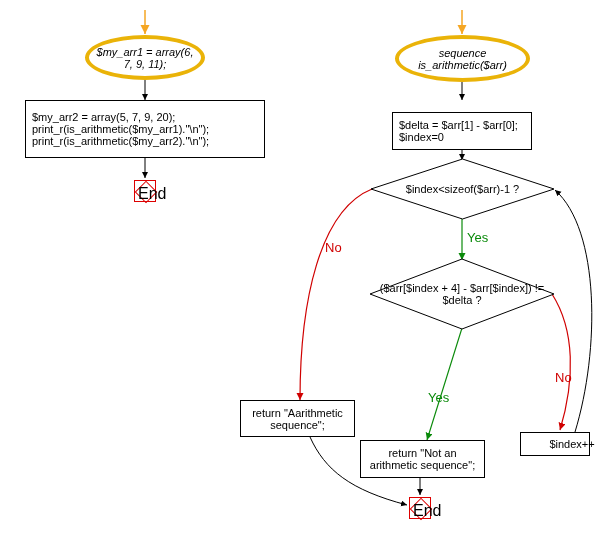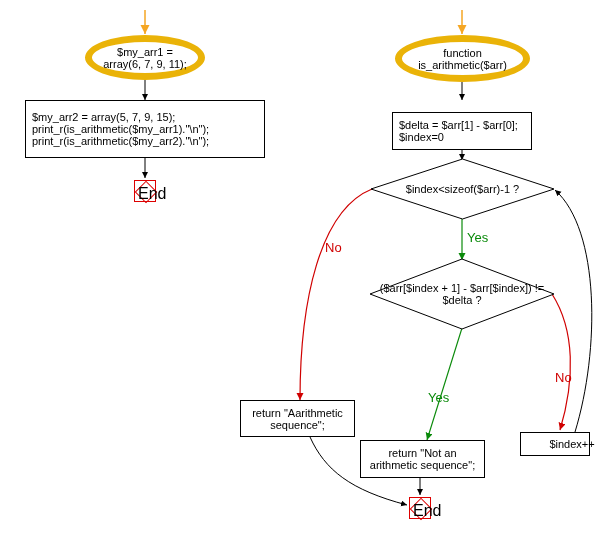--- a/index.html
+++ b/index.html
@@ -11,28 +11,29 @@
     font-family: Arial, sans-serif;
     font-size: 11px;
     position: relative;
   }
   .node {
     position: absolute;
     box-sizing: border-box;
   }
   
   .ellipse {
-    border: 7px solid #eab308;
+    border: 4px solid #eab308;
     border-radius: 50%;
     display: flex;
     align-items: center;
     justify-content: center;
     text-align: center;
     padding: 2px 6px;
     background: #fff;
+    font-style: italic;
   }
   
   .rect {
     border: 1px solid #000;
     background: #fff;
     display: flex;
     align-items: center;
     justify-content: center;
     text-align: center;
     padding: 3px 6px;
@@ -145,33 +146,33 @@
   <path d="M 310 437 C 325 470, 350 490, 407 505" fill="none" stroke="#000" stroke-width="1" marker-end="url(#arr-black)"></path>
 
   <line x1="420" y1="478" x2="420" y2="495" stroke="#000" stroke-width="1" marker-end="url(#arr-black)"></line>
 </svg>
 
 <div class="node ellipse" style="left:85px; top:35px; width:120px; height:45px;">
   <span>$my_arr1 = array(6, 7, 9, 11);</span>
 </div>
 
 <div class="node rect left" style="left:25px; top:100px; width:240px; height:58px; white-space:pre-line;">
-  <span>$my_arr2 = array(5, 7, 9, 15);
+  <span>$my_arr2 = array(5, 7, 9, 20);
 print_r(is_arithmetic($my_arr1)."\n");
 print_r(is_arithmetic($my_arr2)."\n");</span>
 </div>
 
 <div class="end-sym" style="left:134px; top:180px;">
   <div class="outer-square"></div>
   <div class="inner-square"></div>
 </div>
 <div class="end-label" style="left:138px; top:185px;">End</div>
 
 <div class="node ellipse" style="left:395px; top:35px; width:135px; height:47px;">
-  <span>function is_arithmetic($arr)</span>
+  <span>sequence is_arithmetic($arr)</span>
 </div>
 
 <div class="node rect left" style="left:392px; top:100px; width:140px; height:38px; white-space:pre-line;margin-top:12px;">
   <span>$delta = $arr[1] - $arr[0];
 $index=0</span>
 </div>
 
 <div class="diamond" style="left:370px; top:158px; width:185px; height:62px;">
   <svg width="185" height="62">
     <polygon points="92.5,1 184,31 92.5,61 1,31" fill="#fff" stroke="#000"></polygon>
@@ -179,21 +180,21 @@
   <div class="dtext">
     <span>$index&lt;sizeof($arr)-1 ?</span>
   </div>
 </div>
 
 <div class="diamond" style="left:369px; top:258px; width:186px; height:72px;">
   <svg width="186" height="72">
     <polygon points="93,1 185,36 93,71 1,36" fill="#fff" stroke="#000"></polygon>
   </svg>
   <div class="dtext">
-    <span>($arr[$index + 1] - $arr[$index]) != $delta ?</span>
+    <span>($arr[$index + 4] - $arr[$index]) != $delta ?</span>
   </div>
 </div>
 
 <div class="node rect" style="left:240px; top:400px; width:115px; height:37px;">
   <span>return "Aarithmetic sequence";</span>
 </div>
 
 <div class="node rect" style="left:360px; top:440px; width:125px; height:38px;">
   <span>return "Not an arithmetic sequence";</span>
 </div>

